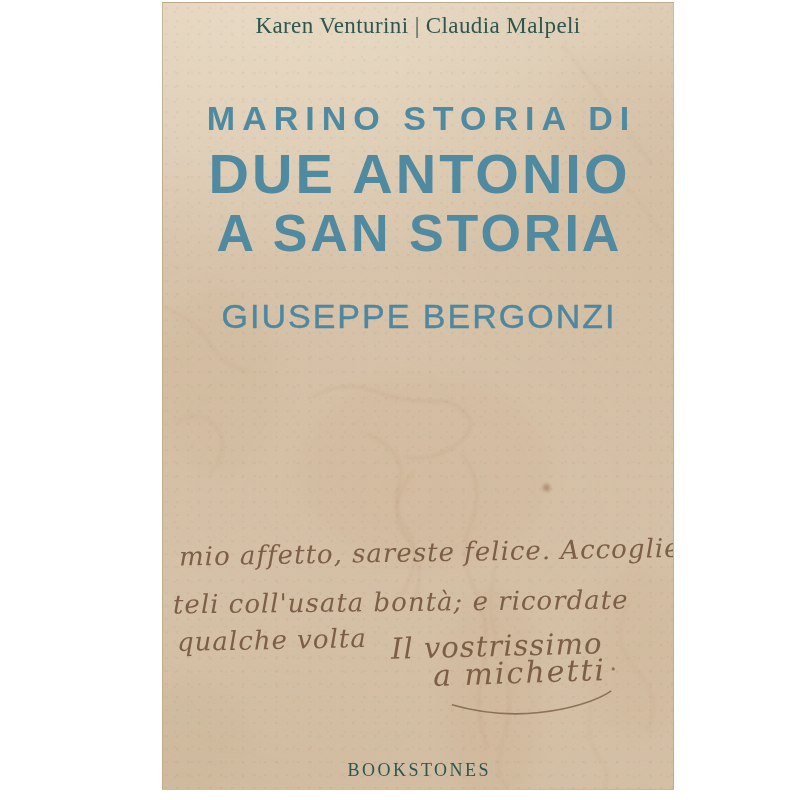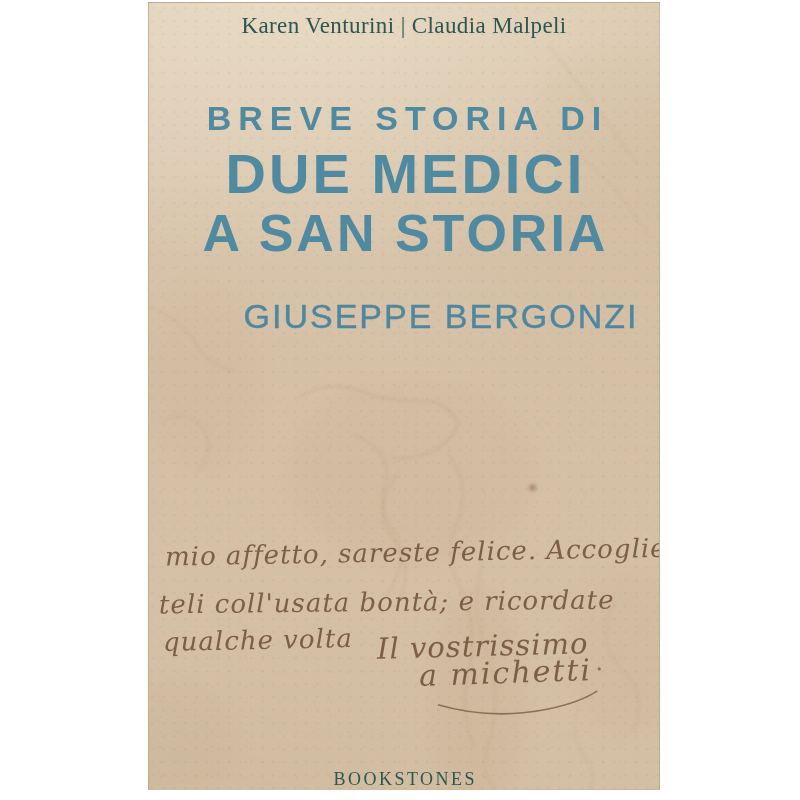--- a/index.html
+++ b/index.html
@@ -7,21 +7,21 @@
     width: 800px; height: 800px;
     background: #ffffff;
     overflow: hidden;
     font-family: "Liberation Sans", sans-serif;
     position: relative;
   }
   .page { position: absolute; inset: 0; background: #ffffff; }
 
   .cover {
     position: absolute;
-    left: 148px; top: 2px;
+    left: 162px; top: 2px;
     width: 512px; height: 788px;
     background:
       radial-gradient(900px 500px at 30% -5%, rgba(244,233,212,0.55), rgba(244,233,212,0) 60%),
       radial-gradient(500px 420px at 104% 24%, rgba(198,172,138,0.30), transparent 70%),
       radial-gradient(700px 520px at 46% 62%, rgba(206,180,150,0.28), transparent 72%),
       radial-gradient(420px 320px at -4% 46%, rgba(206,182,152,0.38), transparent 70%),
       radial-gradient(480px 340px at 12% 104%, rgba(198,174,142,0.30), transparent 70%),
       linear-gradient(160deg, #ddccb5 0%, #d7c4ab 55%, #d3bfa4 100%);
     border: 1px solid rgba(160,135,105,0.35);
     box-sizing: border-box;
@@ -50,21 +50,21 @@
   .t1 { top: 96px;  font-size: 34px; letter-spacing: 7px; text-indent: 7px; }
   .t2 { top: 138px; font-size: 56px; letter-spacing: 3px; text-indent: 3px; }
   .t3 { top: 200px; font-size: 52px; letter-spacing: 3px; text-indent: 3px; }
 
   .sub-line {
     position: absolute; left: 0; width: 100%;
     text-align: center; color: #4d87a0;
     font-size: 34px; letter-spacing: 2px; text-indent: 2px;
     -webkit-text-stroke: 0.4px #4d87a0;
   }
-  .s1 { top: 294px; margin-left: 36px; }
+  .s1 { top: 294px; }
   .s2 { top: 337px; }
 
   .ms {
     position: absolute;
     font-family: "DejaVu Serif", serif;
     font-style: italic;
     color: rgba(111, 81, 56, 0.88);
     white-space: nowrap;
     letter-spacing: 1px;
   }
@@ -74,21 +74,20 @@
   .ms4 { left: 228px; top: 626px; font-size: 29px; transform: rotate(-1.5deg); }
   .sig { left: 270px; top: 652px; font-size: 30px; transform: rotate(-2deg); letter-spacing: 2px; }
 
   .publisher {
     position: absolute; top: 757px; left: 0; width: 100%;
     text-align: center;
     font-family: "Liberation Serif", serif;
     font-size: 18px;
     letter-spacing: 2.5px; text-indent: 2.5px;
     color: #2e5651;
-    margin-top: 9px;
   }
 </style>
 </head>
 <body>
 
 <div class="page">
   <div class="cover">
 
     <svg class="stains" viewBox="0 0 512 788">
       <defs>
@@ -126,22 +125,22 @@
       <circle cx="385" cy="486" r="3.5" fill="#8f6a4f" opacity="0.55" filter="url(#b2)"></circle>
 
       <path d="M290 704 q55 16 112 4 q32 -7 48 -18" stroke="#6f5138" stroke-width="1.6" fill="none" opacity="0.7"></path>
       <circle cx="452" cy="668" r="1.6" fill="#6f5138" opacity="0.7"></circle>
     </svg>
 
     <div class="grain"></div>
 
     <div class="authors">Karen Venturini | Claudia Malpeli</div>
 
-    <div class="title-line t1">BREVE STORIA DI</div>
-    <div class="title-line t2">DUE MEDICI</div>
+    <div class="title-line t1">MARINO STORIA DI</div>
+    <div class="title-line t2">DUE ANTONIO</div>
     <div class="title-line t3">A SAN STORIA</div>
 
     <div class="sub-line s1">GIUSEPPE BERGONZI</div>
 
     <div class="ms ms1">mio affetto, sareste felice. Accoglie=</div>
     <div class="ms ms2">teli coll'usata bontà; e ricordate</div>
     <div class="ms ms3">qualche volta</div>
     <div class="ms ms4">Il vostrissimo</div>
     <div class="ms sig">a michetti</div>
 

